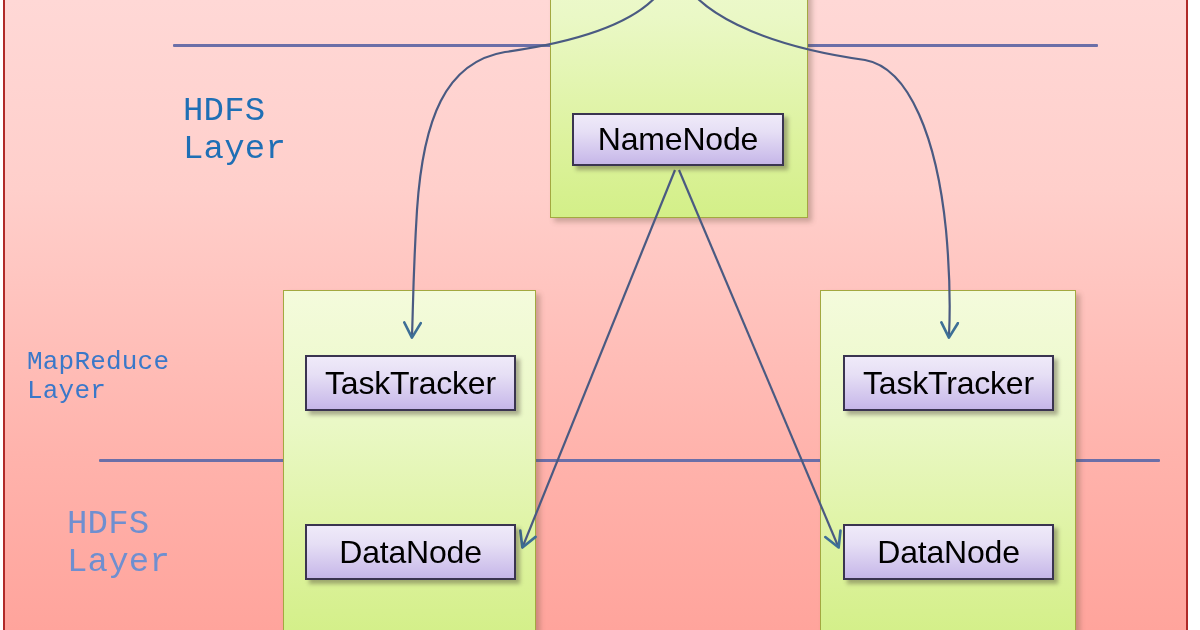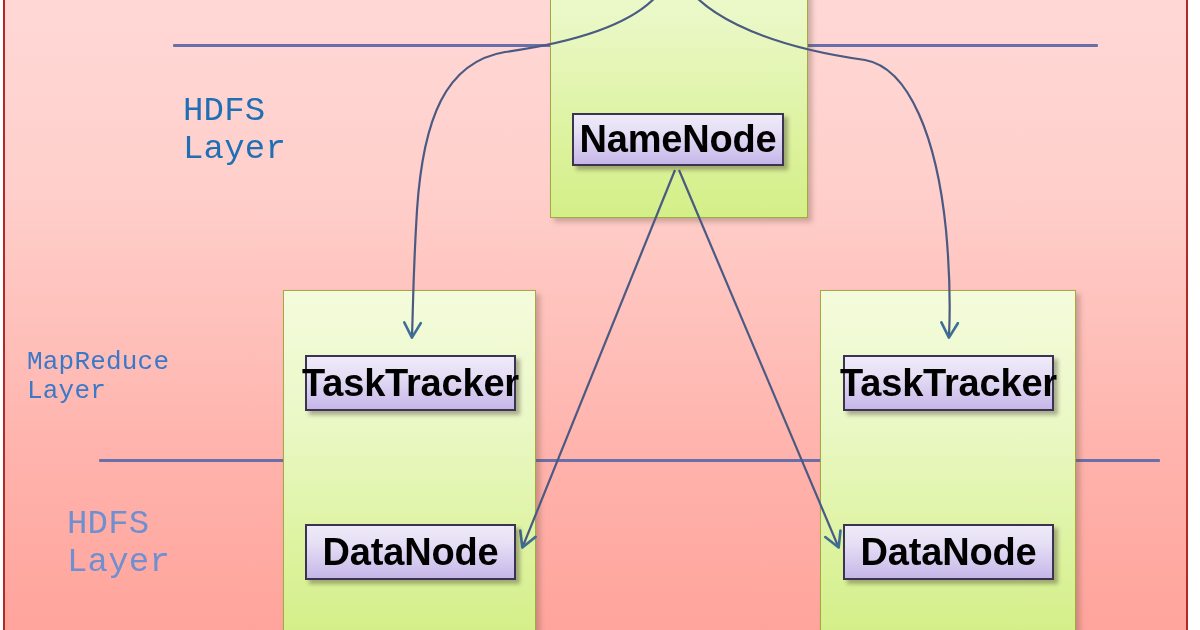--- a/index.html
+++ b/index.html
@@ -124,22 +124,22 @@
     position: absolute;
     background: linear-gradient(to bottom, #efeaf9 0%, #e6dff5 34%, #ccbeeb 88%, #c5b6e7 100%);
     border: 2px solid #3a3450;
     box-shadow: 4px 4px 4px rgba(70, 60, 50, 0.40);
     box-sizing: border-box;
     display: flex;
     align-items: center;
     justify-content: center;
     color: #000000;
     font-family: "Liberation Sans", sans-serif;
-    font-size: 38px;
-    font-weight: 700;
+    font-size: 32px;
+    font-weight: 400;
     letter-spacing: -0.2px;
     white-space: nowrap;
   }
   .node-namenode {
     left: 567px;
     top: 113px;
     width: 212px;
     height: 53px;
   }
   .node-tt-left {

